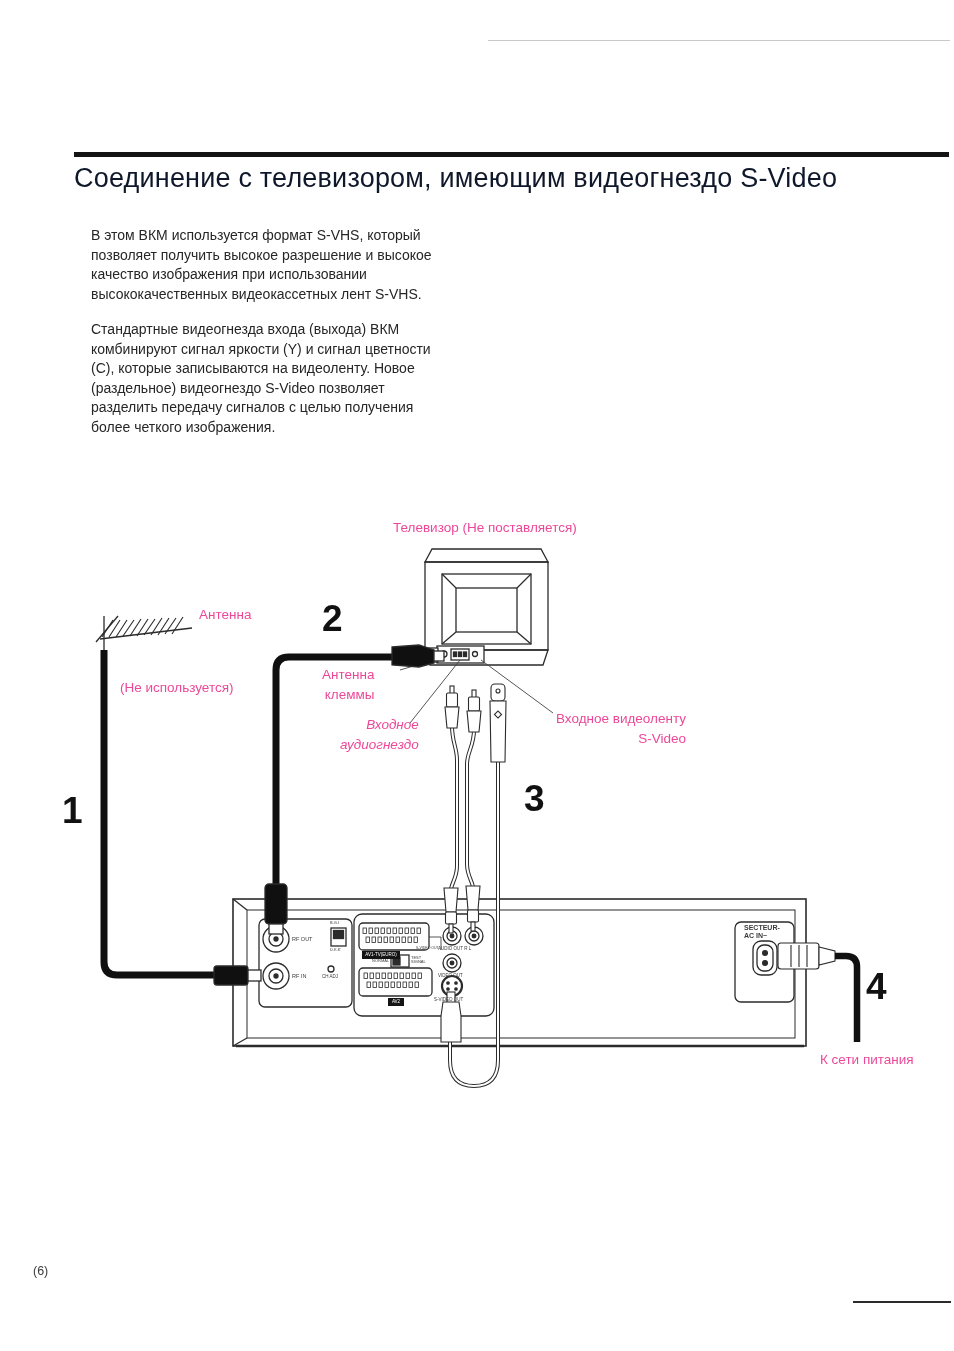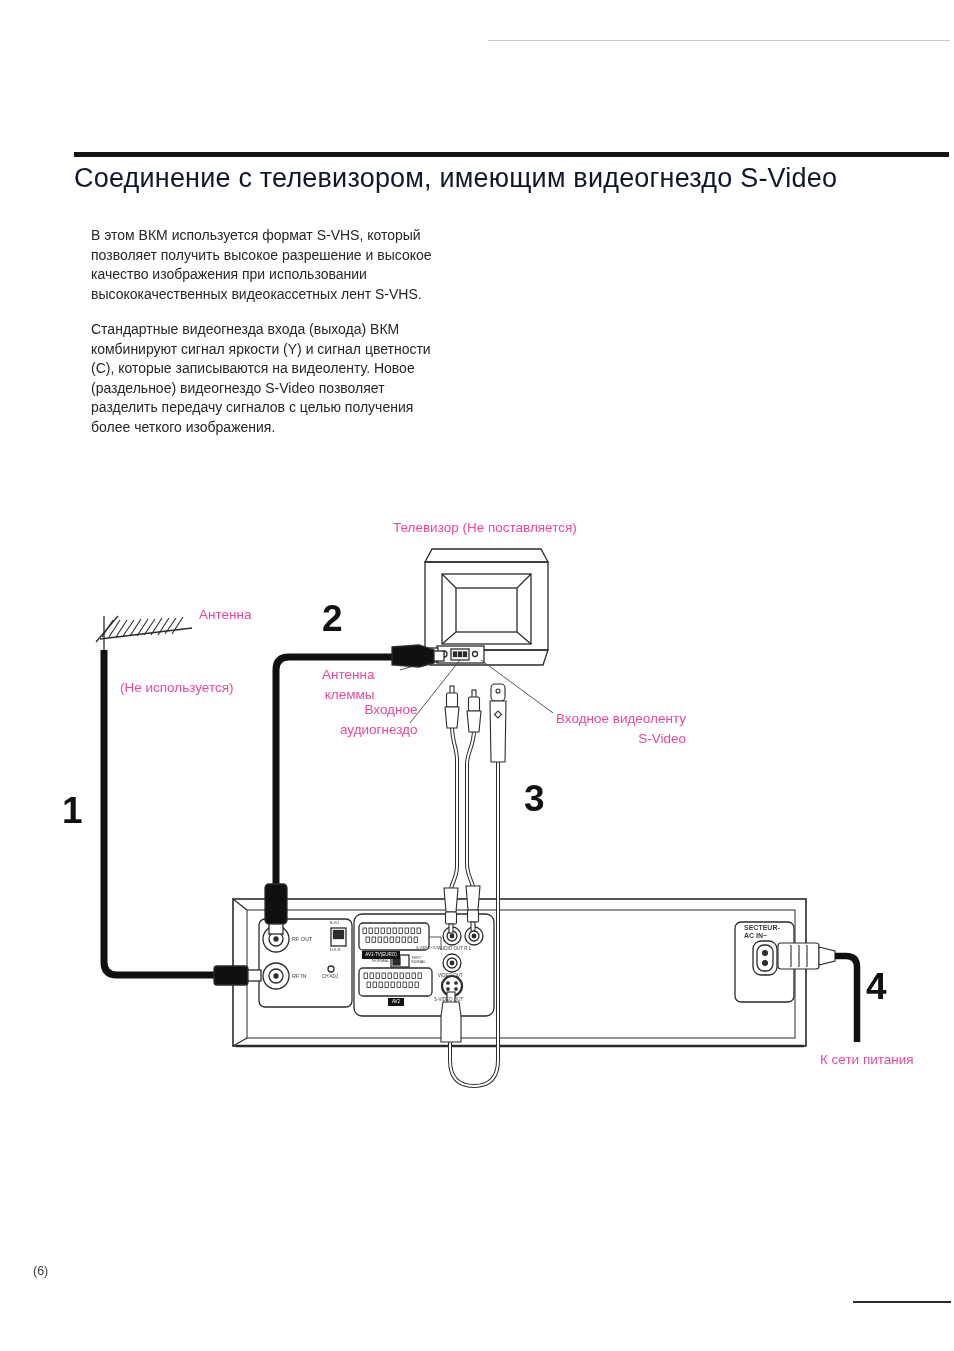--- a/index.html
+++ b/index.html
@@ -236,21 +236,21 @@
         <path d="M835,956 H846 Q857,956 857,967 V1042" stroke="#101010" stroke-width="6.5"></path>
       </g>
     </g>
   </svg>
 
   <span class="lbl" style="left:393px;top:518px;">Телевизор (Не поставляется)</span>
   <span class="lbl" style="left:199px;top:605px;">Антенна</span>
   <span class="lbl" style="left:120px;top:678px;">(Не используется)</span>
   <span class="lbl" style="left:322px;top:665px;">Антенна
 клеммы</span>
-  <span class="lbl" style="left:340px;top:700px;">Входное
+  <span class="lbl" style="left:340px;top:715px;font-style:italic;">Входное
 аудиогнездо</span>
   <span class="lbl" style="left:556px;top:709px;">Входное видеоленту
 S-Video</span>
   <span class="lbl" style="left:812px;top:1050px;margin-left:8px;">К сети питания</span>
 
   <span class="step" style="left:62px;top:792px;">1</span>
   <span class="step" style="left:322px;top:600px;">2</span>
   <span class="step" style="left:524px;top:780px;">3</span>
   <span class="step" style="left:866px;top:968px;">4</span>
 

